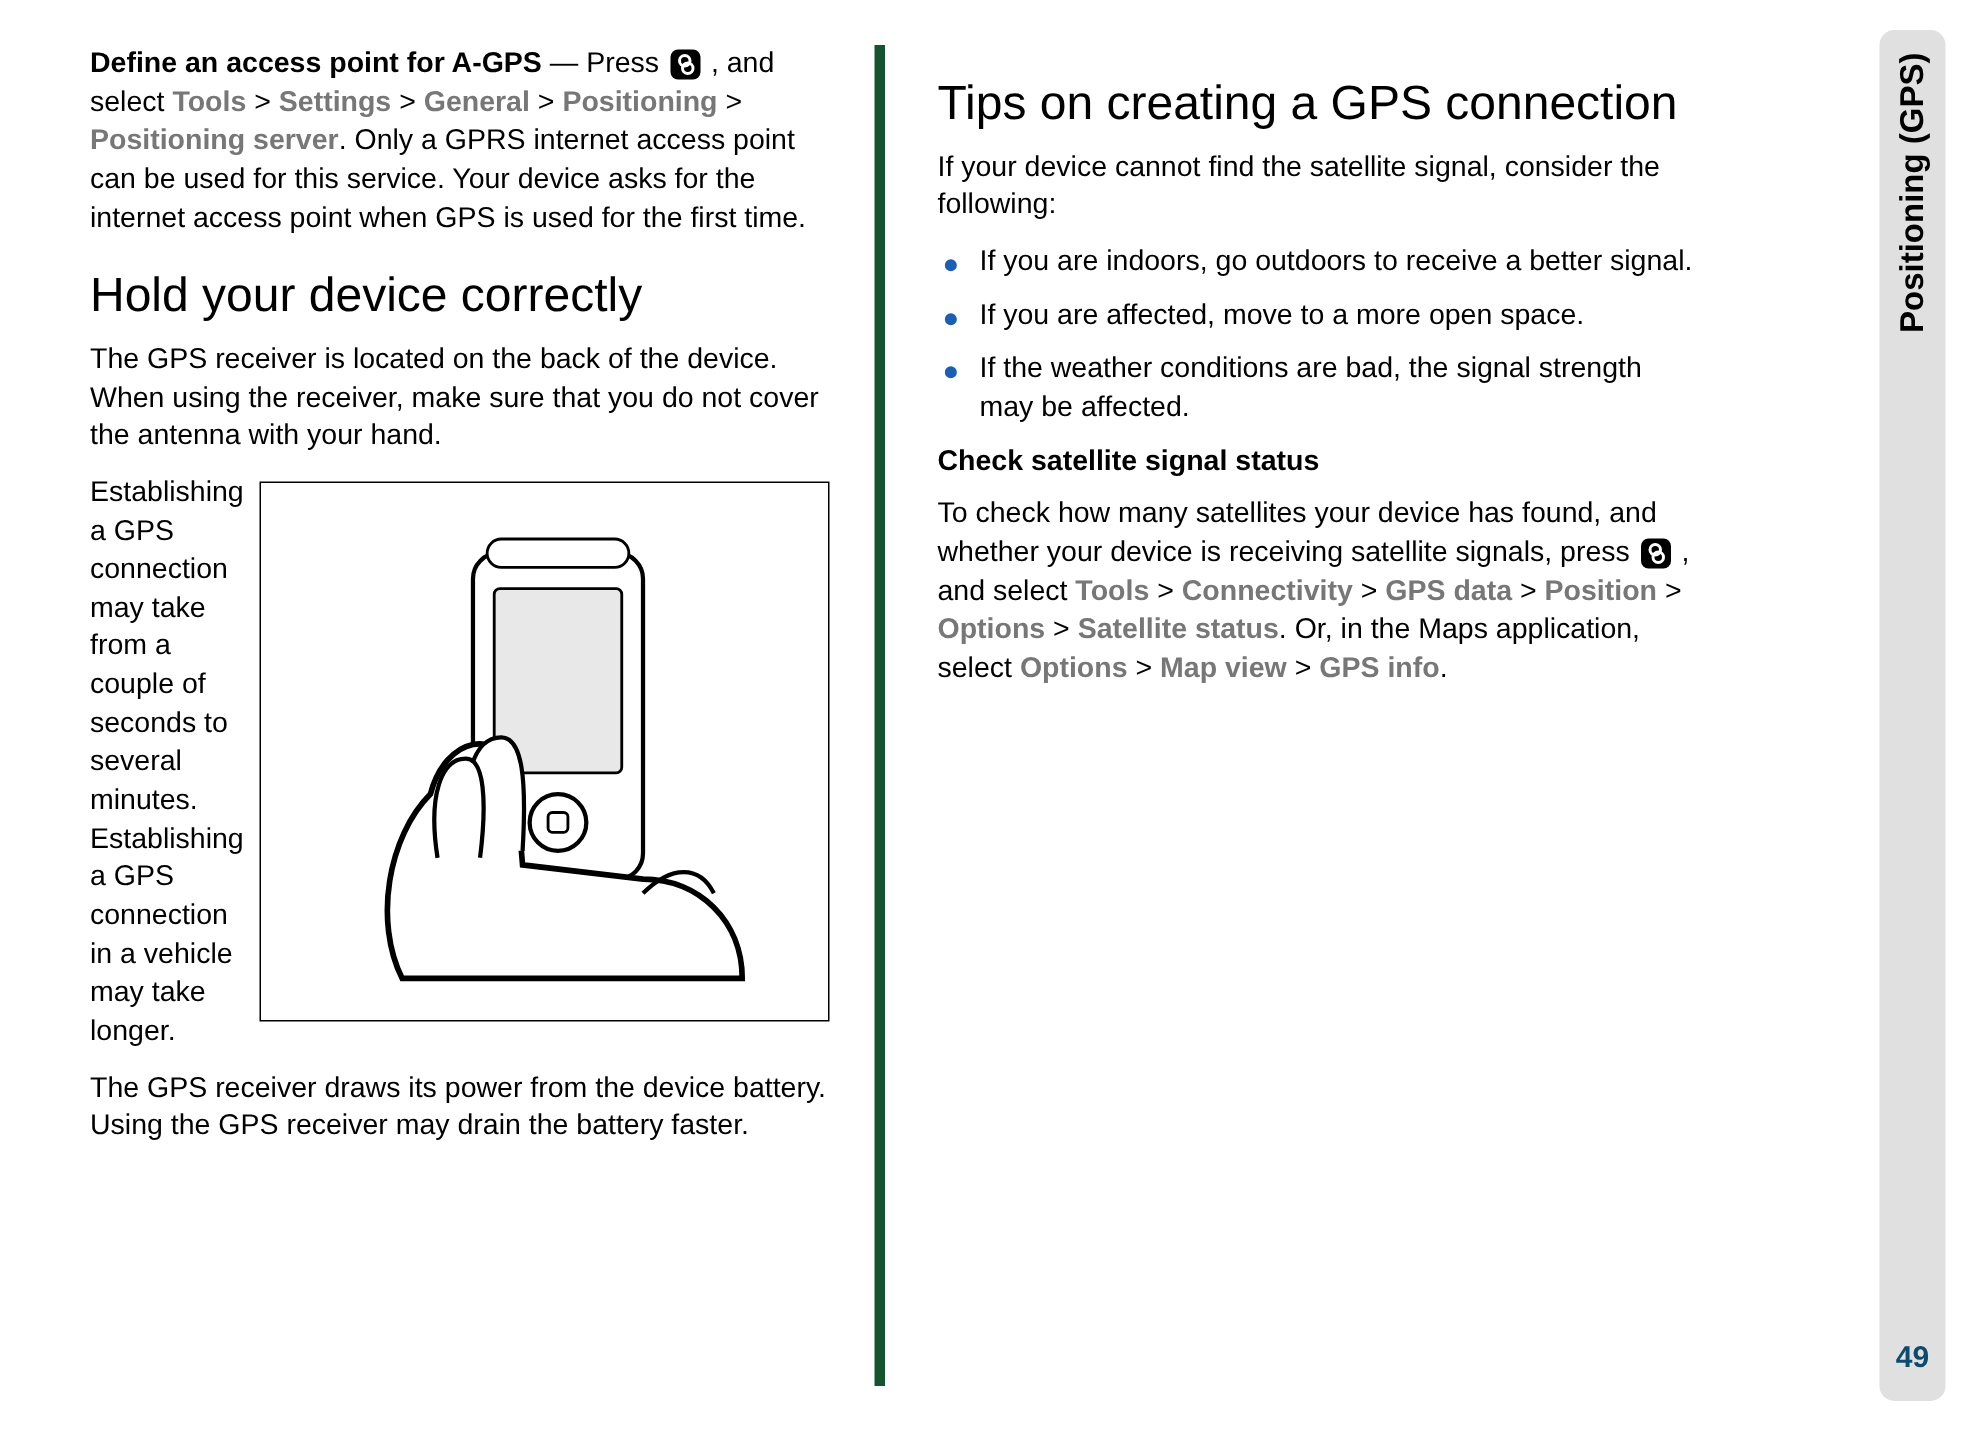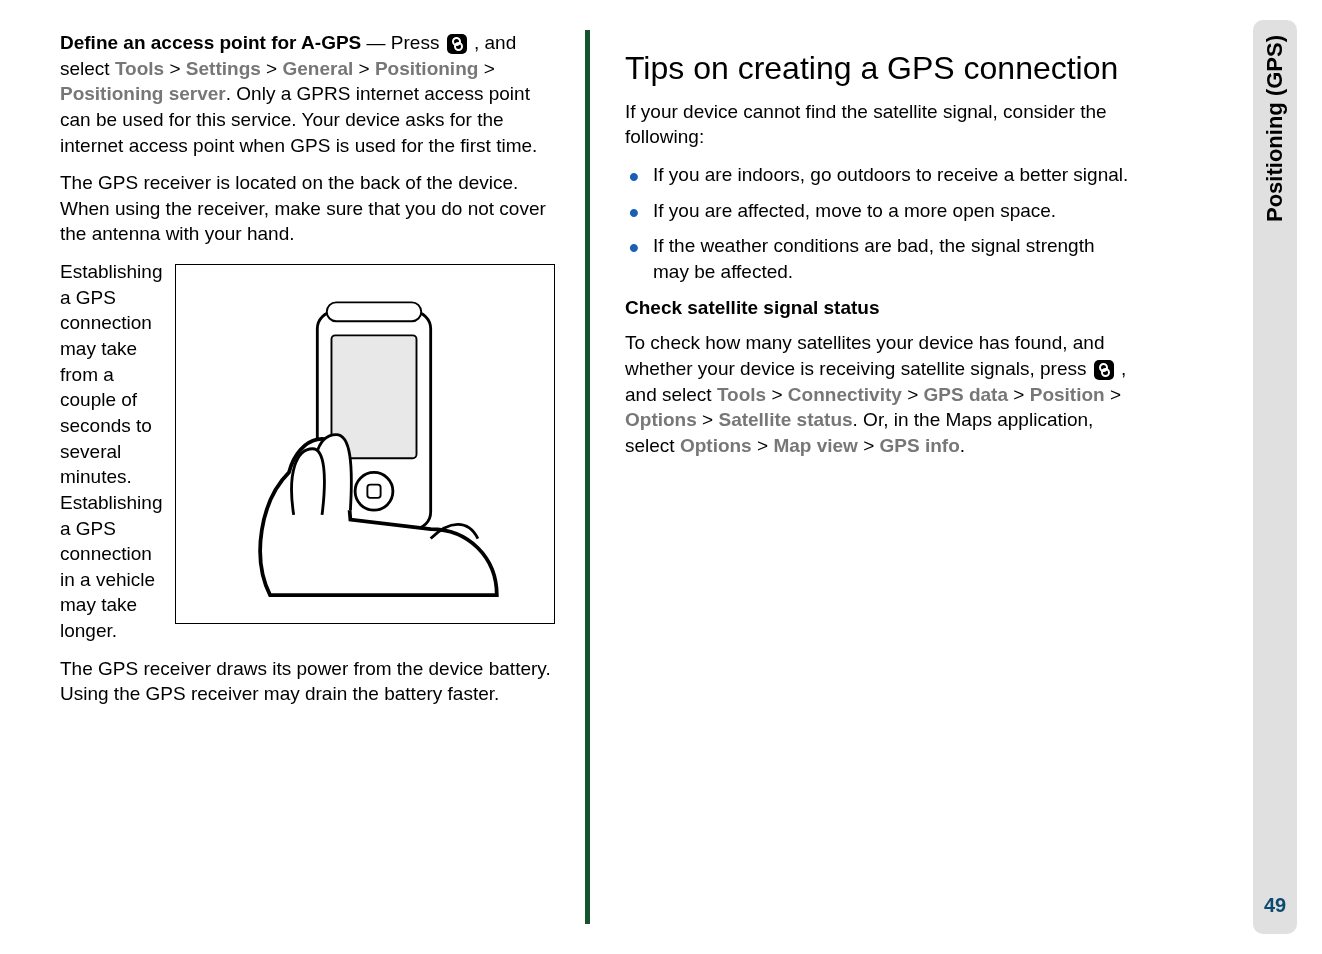--- a/index.html
+++ b/index.html
@@ -18,21 +18,21 @@
     display: flex;
     padding: 30px 20px 30px 50px;
     gap: 0;
     height: 100%;
   }
   .col {
     width: 540px;
     padding: 0 20px;
   }
   .col-left {
-    border-right: 5px solid #14532d;
+    border-right: 7px solid #14532d;
     padding-right: 30px;
     padding-left: 10px;
   }
   .col-right {
     padding-left: 35px;
     width: 560px;
   }
   .side-tab {
     position: absolute;
     right: 25px;
@@ -140,20 +140,21 @@
 </head>
 <body>
 
 <div class="page">
 
   <div class="col col-left">
     <p>
       <span class="bold">Define an access point for A-GPS</span><span> —  Press </span><span class="key-icon"></span><span> , and select </span><span class="nav-path">Tools</span> <span class="sep">&gt;</span> <span class="nav-path">Settings</span> <span class="sep">&gt;</span> <span class="nav-path">General</span> <span class="sep">&gt;</span> <span class="nav-path">Positioning</span> <span class="sep">&gt;</span> <span class="nav-path">Positioning server</span><span>. Only a GPRS internet access point can be used for this service. Your device asks for the internet access point when GPS is used for the first time.</span>
     </p>
 
+    <h2>Hold your device correctly</h2>
 
     <p>The GPS receiver is located on the back of the device. When using the receiver, make sure that you do not cover the antenna with your hand.</p>
 
     <div class="clearfix">
       <div class="float-img">
         <svg viewBox="0 0 380 360">
 
           <rect x="140" y="40" width="120" height="230" rx="18" ry="18" fill="#fff" stroke="#000" stroke-width="3"></rect>
           <rect x="155" y="65" width="90" height="130" rx="4" fill="#e8e8e8" stroke="#000" stroke-width="2"></rect>
           <circle cx="200" cy="230" r="20" fill="#fff" stroke="#000" stroke-width="3"></circle>

